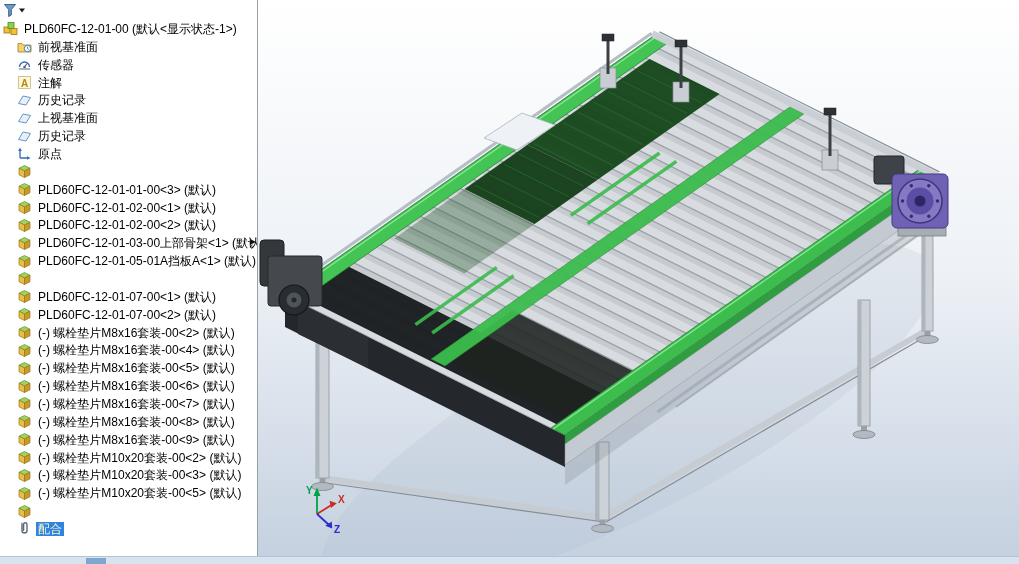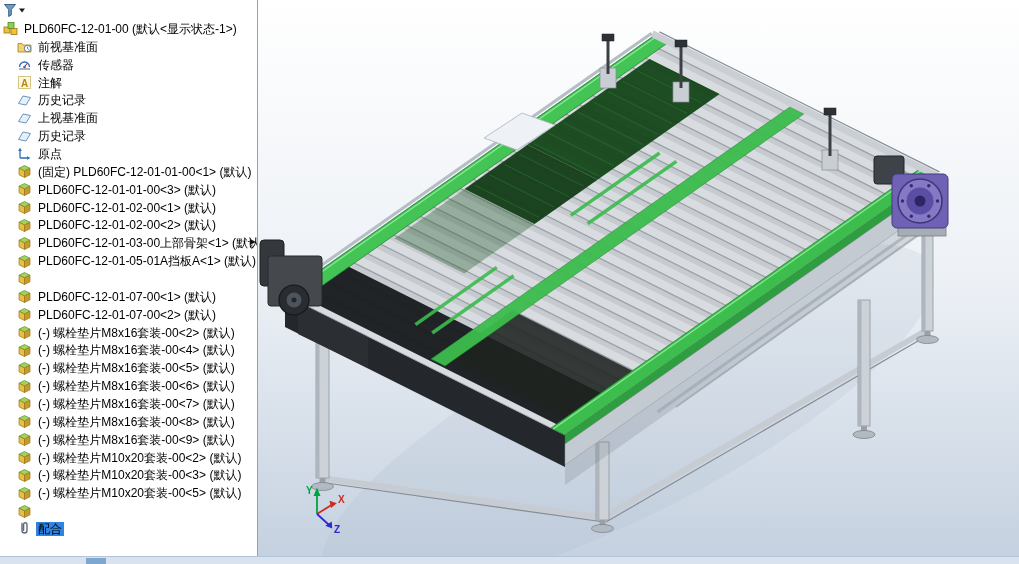--- a/index.html
+++ b/index.html
@@ -121,21 +121,20 @@
           <span class="tlabel">原点</span>
         </div>
         <div class="tree-row">
           <span class="ticon">
             <svg width="15" height="15" viewBox="0 0 15 15">
               <polygon points="7.5,1.5 13,4.2 7.5,7 2,4.2" fill="#9ed45e" stroke="#57922a" stroke-width="0.7"></polygon>
               <polygon points="2,4.2 7.5,7 7.5,13.5 2,10.8" fill="#e8bf45" stroke="#9a7714" stroke-width="0.7"></polygon>
               <polygon points="13,4.2 13,10.8 7.5,13.5 7.5,7" fill="#c79a30" stroke="#9a7714" stroke-width="0.7"></polygon>
             </svg>
           </span>
-          <span class="tlabel">(固定) PLD60FC-12-01-01-00&lt;1&gt; (默认)</span>
         </div>
         <div class="tree-row">
           <span class="ticon">
             <svg width="15" height="15" viewBox="0 0 15 15">
               <polygon points="7.5,1.5 13,4.2 7.5,7 2,4.2" fill="#9ed45e" stroke="#57922a" stroke-width="0.7"></polygon>
               <polygon points="2,4.2 7.5,7 7.5,13.5 2,10.8" fill="#e8bf45" stroke="#9a7714" stroke-width="0.7"></polygon>
               <polygon points="13,4.2 13,10.8 7.5,13.5 7.5,7" fill="#c79a30" stroke="#9a7714" stroke-width="0.7"></polygon>
             </svg>
           </span>
           <span class="tlabel">PLD60FC-12-01-01-00&lt;3&gt; (默认)</span>
@@ -318,21 +317,21 @@
               <polygon points="13,4.2 13,10.8 7.5,13.5 7.5,7" fill="#c79a30" stroke="#9a7714" stroke-width="0.7"></polygon>
             </svg>
           </span>
         </div>
         <div class="tree-row selected">
           <span class="ticon">
             <svg width="15" height="15" viewBox="0 0 15 15">
               <path d="M5 2.5v7a2.5 2.5 0 0 0 5 0v-6a1.7 1.7 0 0 0-3.4 0v5.8" fill="none" stroke="#5f6a76" stroke-width="1.4" stroke-linecap="round"></path>
             </svg>
           </span>
-          <span class="tlabel" style="background: rgb(46, 131, 227); color: #000000;">配合</span>
+          <span class="tlabel" style="background: rgb(46, 131, 227); color: #fef9c3;">配合</span>
         </div>
       </div>
   </div>
 
   <div class="viewport">
     <svg id="vp" width="761" height="556" viewBox="0 0 761 556">
         <defs>
           <linearGradient id="bg" x1="0" y1="0" x2="0" y2="1">
             <stop offset="0" stop-color="#ffffff"></stop>
             <stop offset="0.5" stop-color="#edf1f6"></stop>

